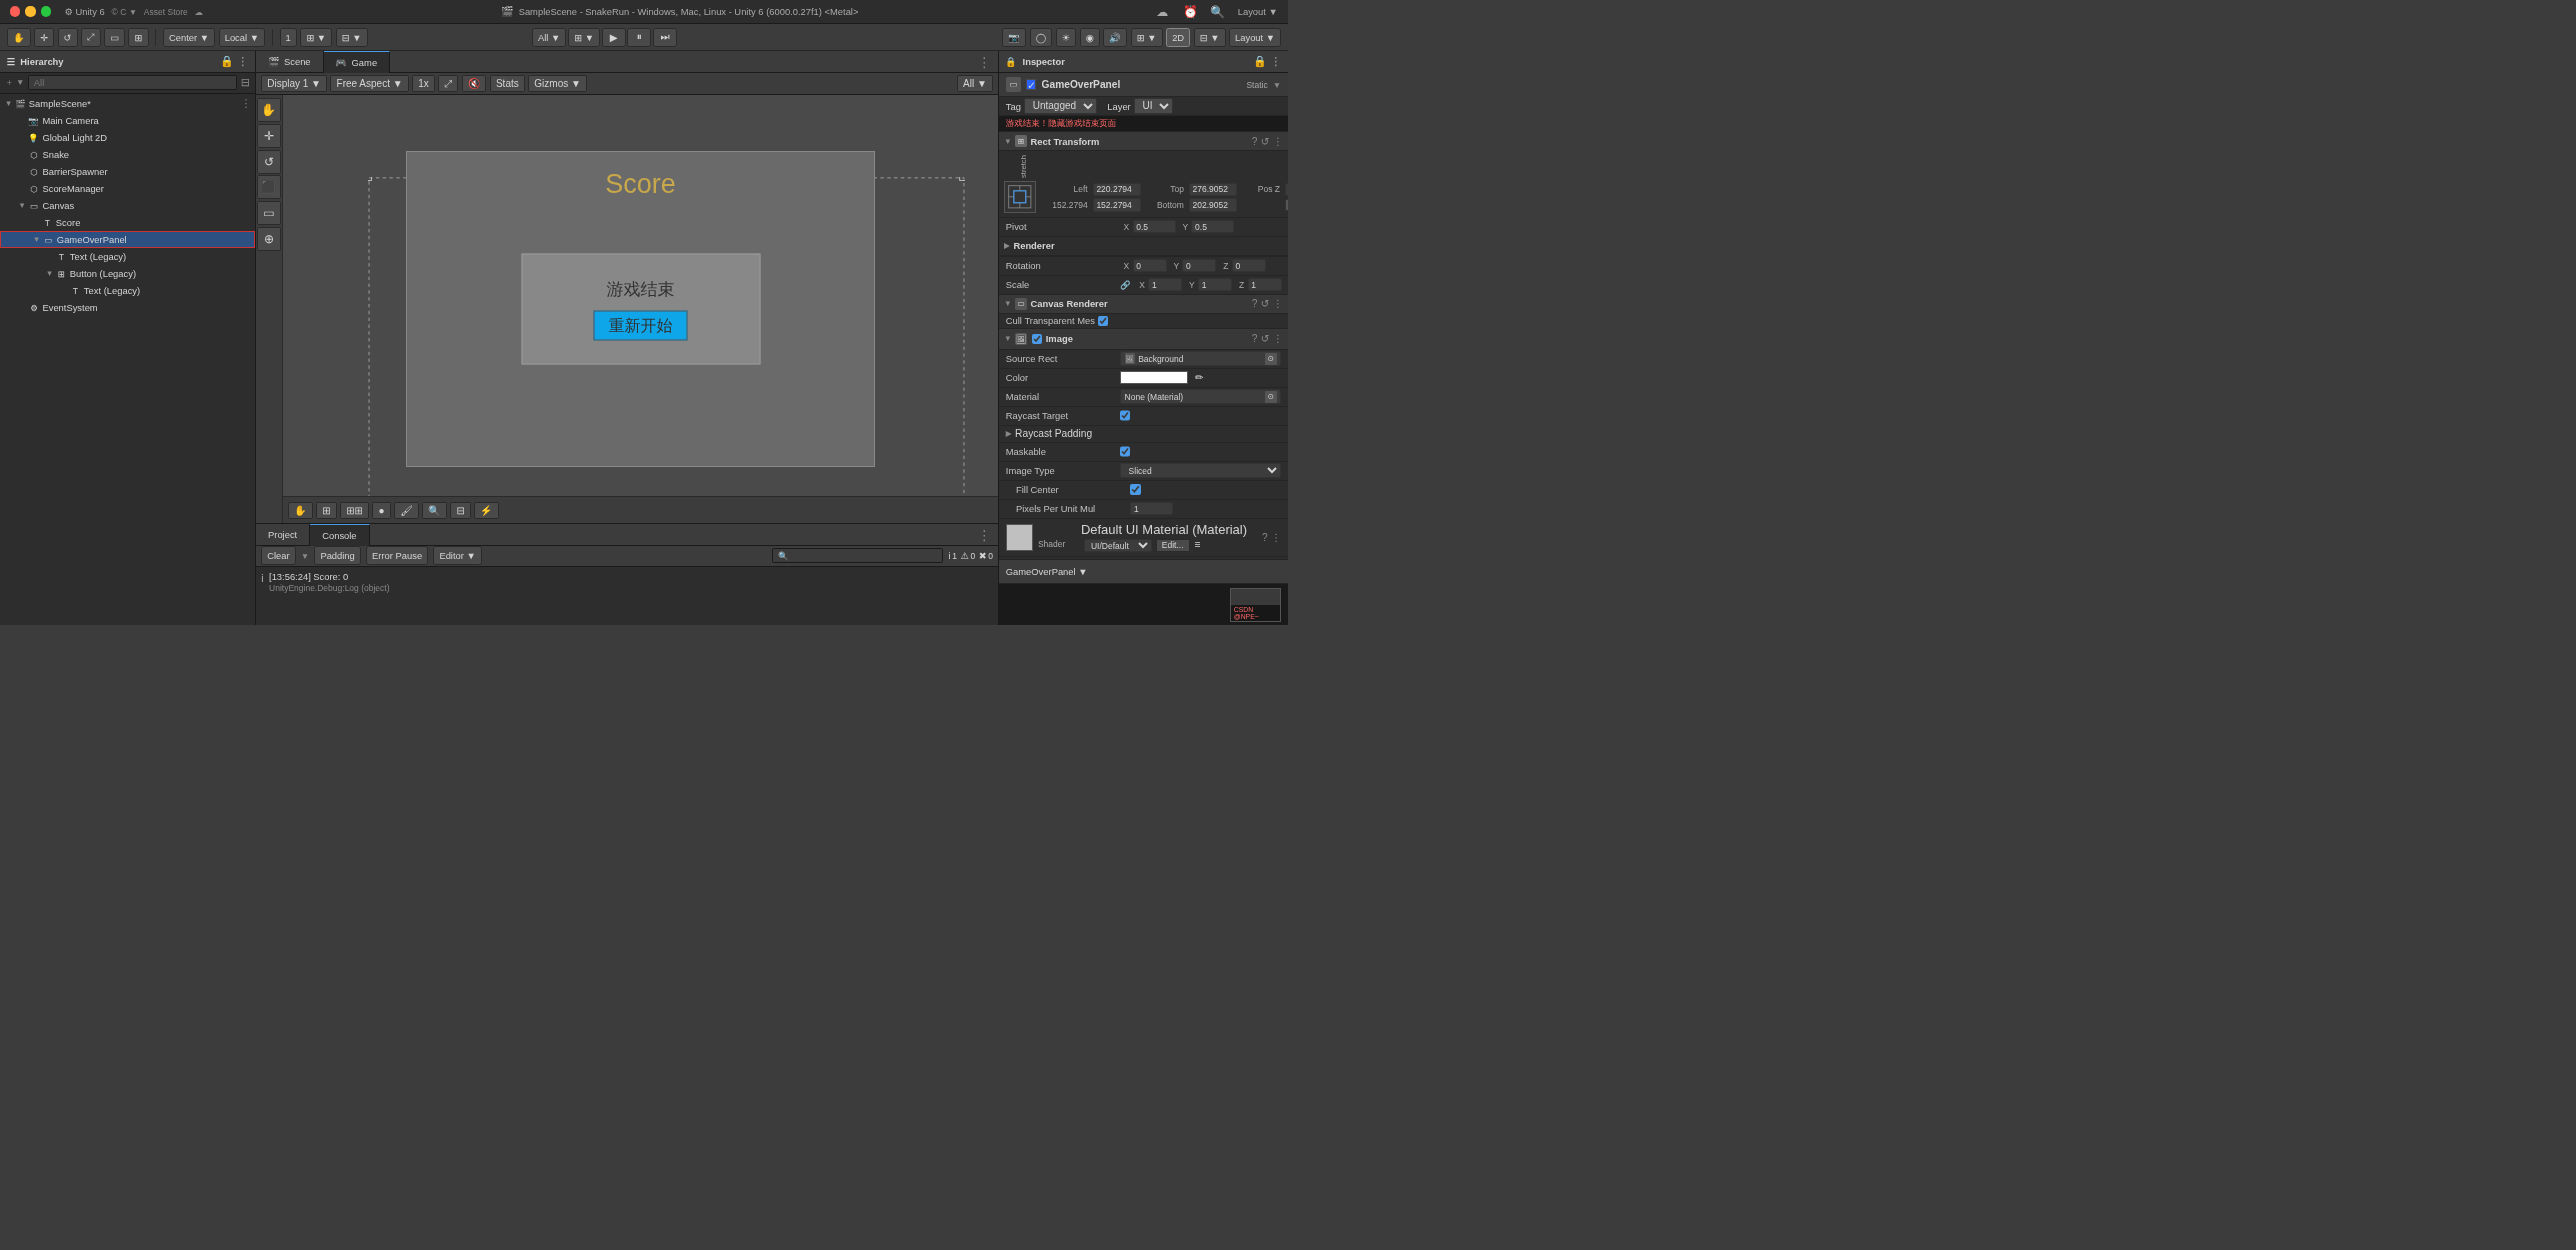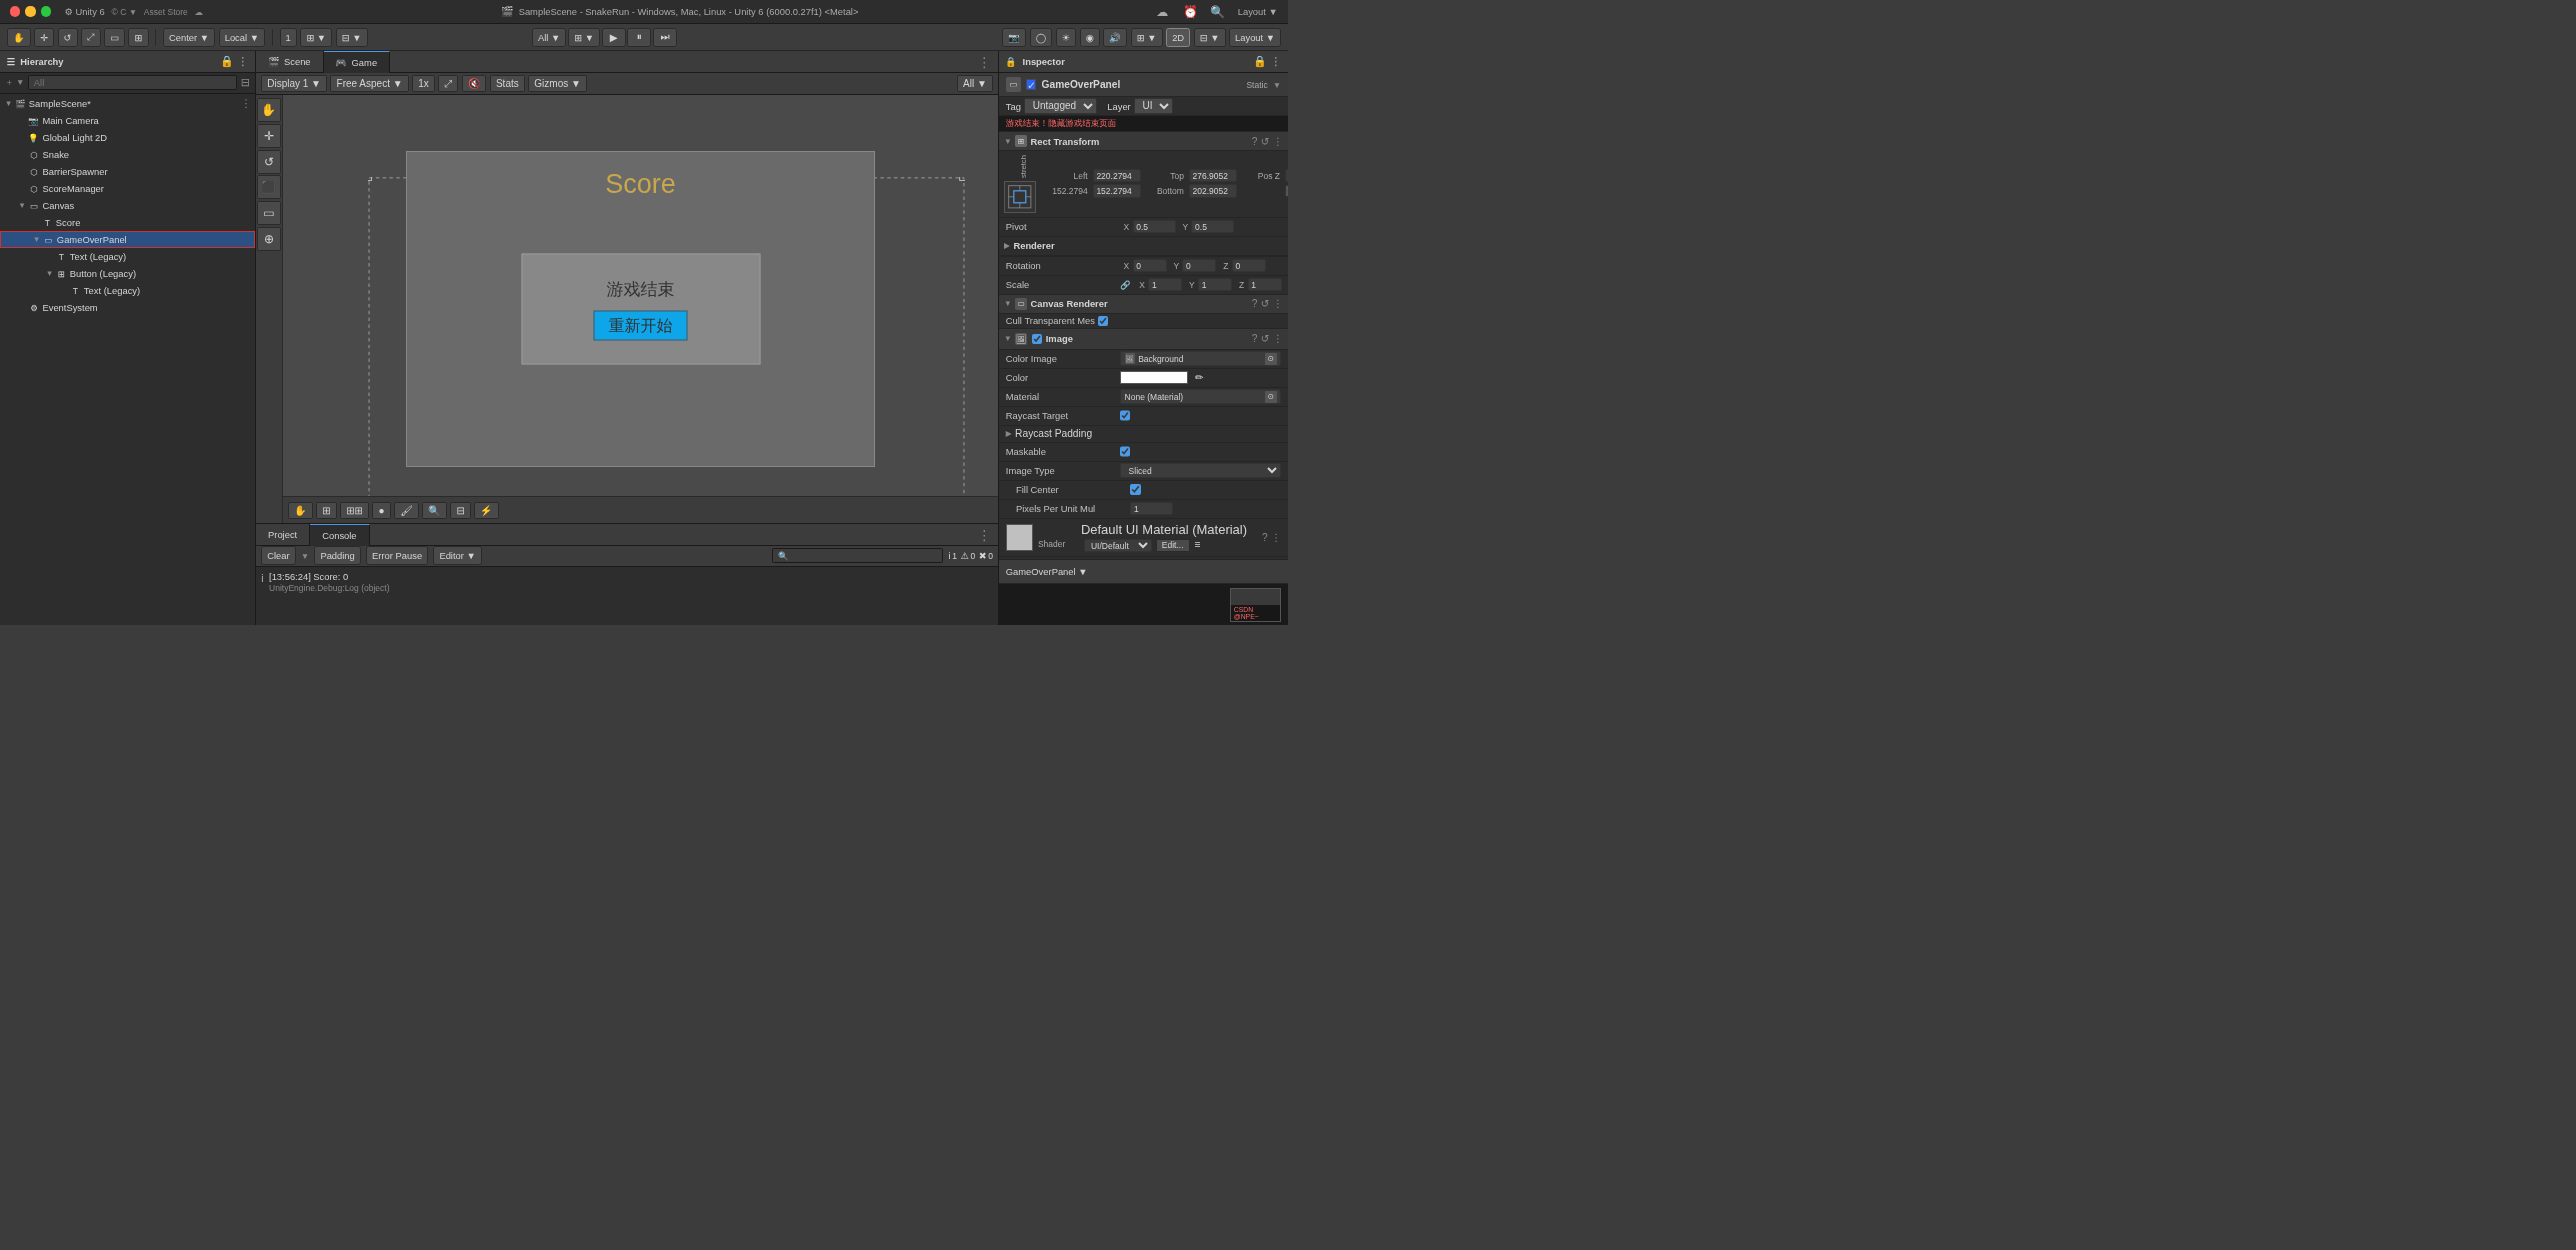--- a/index.html
+++ b/index.html
@@ -687,21 +687,21 @@
       display: flex;
       align-items: center;
       padding: 0 6.8px;
       gap: 3.4px;
       font-size: 9.4px;
       color: #d4d4d4;
     }
 
     .rt-stretch-container {
       display: flex;
-      align-items: center;
+      align-items: flex-end;
       padding: 3.4px 5.1px;
       border-bottom: 0.9px solid #252525;
     }
 
     .rt-center-icon {
       width: 32px;
       height: 32px;
       background: #333;
       border: 0.9px solid #555;
       display: flex;
@@ -1228,21 +1228,21 @@
         <input type="checkbox" class="prop-check" checked="" style="margin-left: 1.7px;">
         <span class="image-title">Image</span>
         <div class="section-actions">
           <span class="section-action-btn">?</span>
           <span class="section-action-btn">↺</span>
           <span class="section-action-btn">⋮</span>
         </div>
       </div>
 
       <div class="prop-row">
-        <span class="prop-label">Color Image</span>
+        <span class="prop-label">Source Rect</span>
         <div class="obj-ref-field">
           <div class="obj-ref-icon">🖼</div>
           <span class="obj-ref-text">Background</span>
           <div class="obj-ref-btn">⊙</div>
         </div>
       </div>
 
       <div class="prop-row">
         <span class="prop-label">Color</span>
         <div class="prop-color-box"></div>

